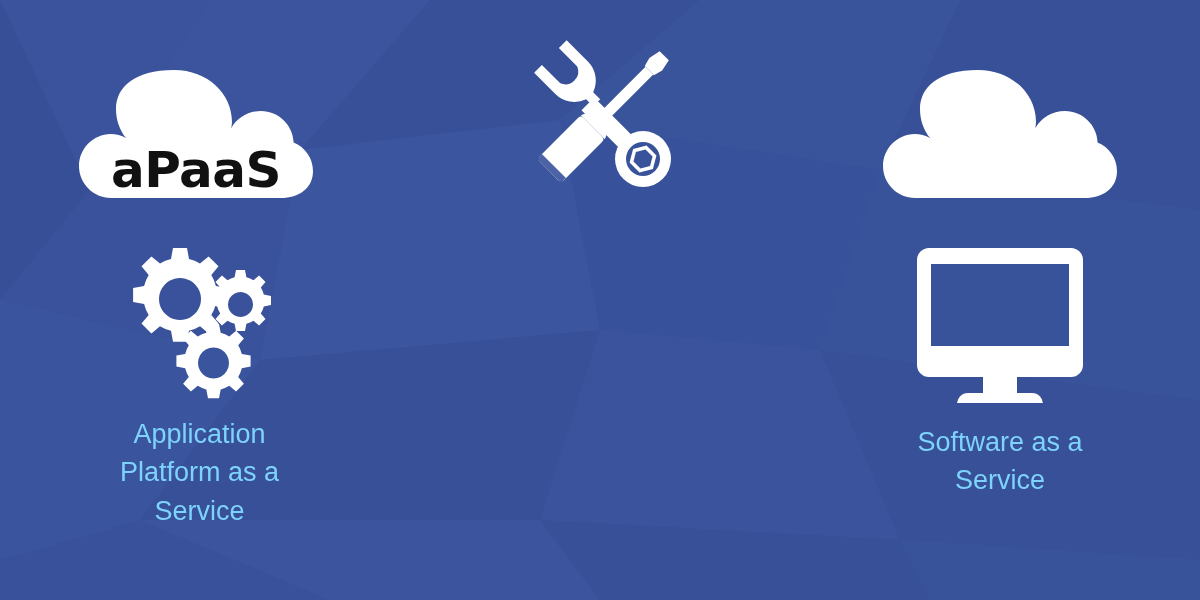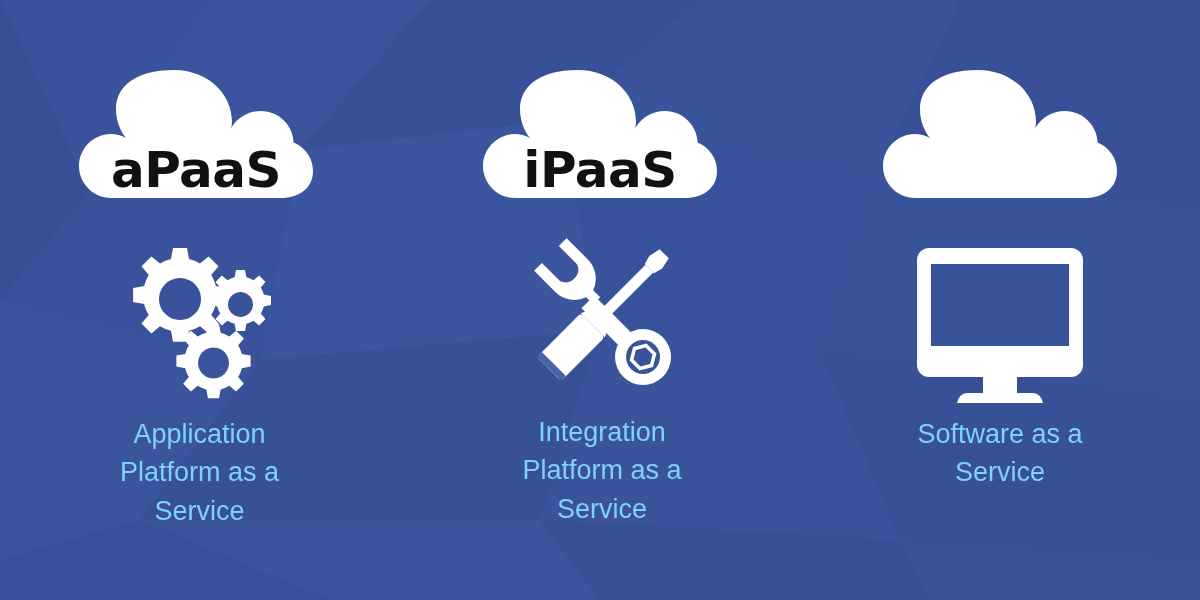--- a/index.html
+++ b/index.html
@@ -109,21 +109,21 @@
   .col-apaas .cloud-wrap   { margin-left: -8px; }
   .col-apaas .icon-wrap    { margin-top: 42px; margin-left: -1px; }
   .col-apaas .caption      { margin-top: 10px; margin-left: -1px; }
 
   .col-ipaas .cloud-wrap   { margin-left: 0px; }
   .col-ipaas .icon-wrap    { margin-top: 36px; margin-left: 4px; }
   .col-ipaas .caption      { margin-top: 14px; margin-left: 4px; }
 
   .col-saas  .cloud-wrap   { margin-left: 0px; }
   .col-saas  .icon-wrap    { margin-top: 40px; margin-left: 0px; }
-  .col-saas  .caption      { margin-top: 12px; margin-left: 0px; }
+  .col-saas  .caption      { margin-top: 20px; margin-left: 0px; }
 </style>
 </head>
 <body>
 
 <div id="stage">
 
   <svg id="bg-poly" viewBox="0 0 1200 600" preserveAspectRatio="none" aria-hidden="true">
     <rect x="0" y="0" width="1200" height="600" fill="#39539b"></rect>
     <g opacity="0.5">
       <polygon points="0,0 210,0 90,190" fill="#3b549d"></polygon>
@@ -198,81 +198,69 @@
                      M98.5 107.5 a15.5 15.5 0 1 0 0.01 0 z"></path>
           </g>
         </svg>
       </div>
 
       <div class="caption">Application Platform as a Service</div>
     </div>
 
     <div class="column col-ipaas">
 
+
+      <div class="icon-wrap">
+        <svg viewBox="0 0 170 165" width="170" height="165" aria-hidden="true">
+          <g fill="#ffffff">
+
+            <g transform="rotate(45 85 82)">
+
+              <path d="M78.5 -6 h13 l2.5 12 -2.5 9 h-13 l-2.5-9 z"></path>
+
+              <rect x="79.5" y="15" width="11" height="72"></rect>
+
+              <path d="M72 86 h26 l4 9 h-34 z"></path>
+
+              <rect x="68" y="95" width="34" height="62" rx="4"></rect>
+
+              <rect x="68" y="150" width="34" height="7" fill="#39539b" opacity="0.9"></rect>
+            </g>
+
+            <g transform="rotate(-45 85 82)">
+
+              <path d="M69 2 l11 0 0 26 a13 13 0 0 0 24 0 l0-26 11 0 0 30
+                       a27 27 0 0 1 -18 25.5 l0 10 -10 0 0-10
+                       a27 27 0 0 1 -18-25.5 z"></path>
+
+              <rect x="76" y="62" width="18" height="60"></rect>
+
+              <circle cx="85" cy="140" r="28"></circle>
+              <circle cx="85" cy="140" r="17" fill="#39539b"></circle>
+
+              <polygon points="85,126 97,133 97,147 85,154 73,147 73,133" fill="#ffffff"></polygon>
+              <polygon points="85,130 93.5,135 93.5,145 85,150 76.5,145 76.5,135" fill="#39539b"></polygon>
+            </g>
+          </g>
+        </svg>
+      </div>
+
+    </div>
+
+    <div class="column col-saas">
+
       <div class="cloud-wrap">
         <svg class="cloud-svg" viewBox="0 0 260 150">
           <path d="M108 22 C142 22 166 46 166 74 C166 76 165.6 78 165.3 80
                    C171 70 182 63 195 63 C212.5 63 227 77 227.6 94.4
                    C239 99 247 110 247 123 C247 140.6 232.6 150 215 150
                    L45 150 C27.4 150 13 135.6 13 118 C13 100.6 27.2 86.3 44.6 86
                    C50.2 86 55.4 87.4 60 90 C53.4 82 50 71.6 50 61
                    C50 39.5 68 22 108 22 Z" fill="#ffffff"></path>
         </svg>
-        <div class="cloud-label">iPaaS</div>
-      </div>
-
-      <div class="icon-wrap">
-        <svg viewBox="0 0 170 165" width="170" height="165" aria-hidden="true">
-          <g fill="#ffffff">
-
-            <g transform="rotate(45 85 82)">
-
-              <path d="M78.5 -6 h13 l2.5 12 -2.5 9 h-13 l-2.5-9 z"></path>
-
-              <rect x="79.5" y="15" width="11" height="72"></rect>
-
-              <path d="M72 86 h26 l4 9 h-34 z"></path>
-
-              <rect x="68" y="95" width="34" height="62" rx="4"></rect>
-
-              <rect x="68" y="150" width="34" height="7" fill="#39539b" opacity="0.9"></rect>
-            </g>
-
-            <g transform="rotate(-45 85 82)">
-
-              <path d="M69 2 l11 0 0 26 a13 13 0 0 0 24 0 l0-26 11 0 0 30
-                       a27 27 0 0 1 -18 25.5 l0 10 -10 0 0-10
-                       a27 27 0 0 1 -18-25.5 z"></path>
-
-              <rect x="76" y="62" width="18" height="60"></rect>
-
-              <circle cx="85" cy="140" r="28"></circle>
-              <circle cx="85" cy="140" r="17" fill="#39539b"></circle>
-
-              <polygon points="85,126 97,133 97,147 85,154 73,147 73,133" fill="#ffffff"></polygon>
-              <polygon points="85,130 93.5,135 93.5,145 85,150 76.5,145 76.5,135" fill="#39539b"></polygon>
-            </g>
-          </g>
-        </svg>
-      </div>
-
-      <div class="caption">Integration Platform as a Service</div>
-    </div>
-
-    <div class="column col-saas">
-
-      <div class="cloud-wrap">
-        <svg class="cloud-svg" viewBox="0 0 260 150">
-          <path d="M108 22 C142 22 166 46 166 74 C166 76 165.6 78 165.3 80
-                   C171 70 182 63 195 63 C212.5 63 227 77 227.6 94.4
-                   C239 99 247 110 247 123 C247 140.6 232.6 150 215 150
-                   L45 150 C27.4 150 13 135.6 13 118 C13 100.6 27.2 86.3 44.6 86
-                   C50.2 86 55.4 87.4 60 90 C53.4 82 50 71.6 50 61
-                   C50 39.5 68 22 108 22 Z" fill="#ffffff"></path>
-        </svg>
       </div>
 
       <div class="icon-wrap">
         <svg viewBox="0 0 170 165" width="170" height="165" aria-hidden="true">
           <g fill="#ffffff">
 
             <path d="M14 10 h142 a12 12 0 0 1 12 12 v105 a12 12 0 0 1 -12 12
                      h-142 a12 12 0 0 1 -12-12 v-105 a12 12 0 0 1 12-12 z
                      M16 26 h138 v82 h-138 z" fill-rule="evenodd"></path>
 

